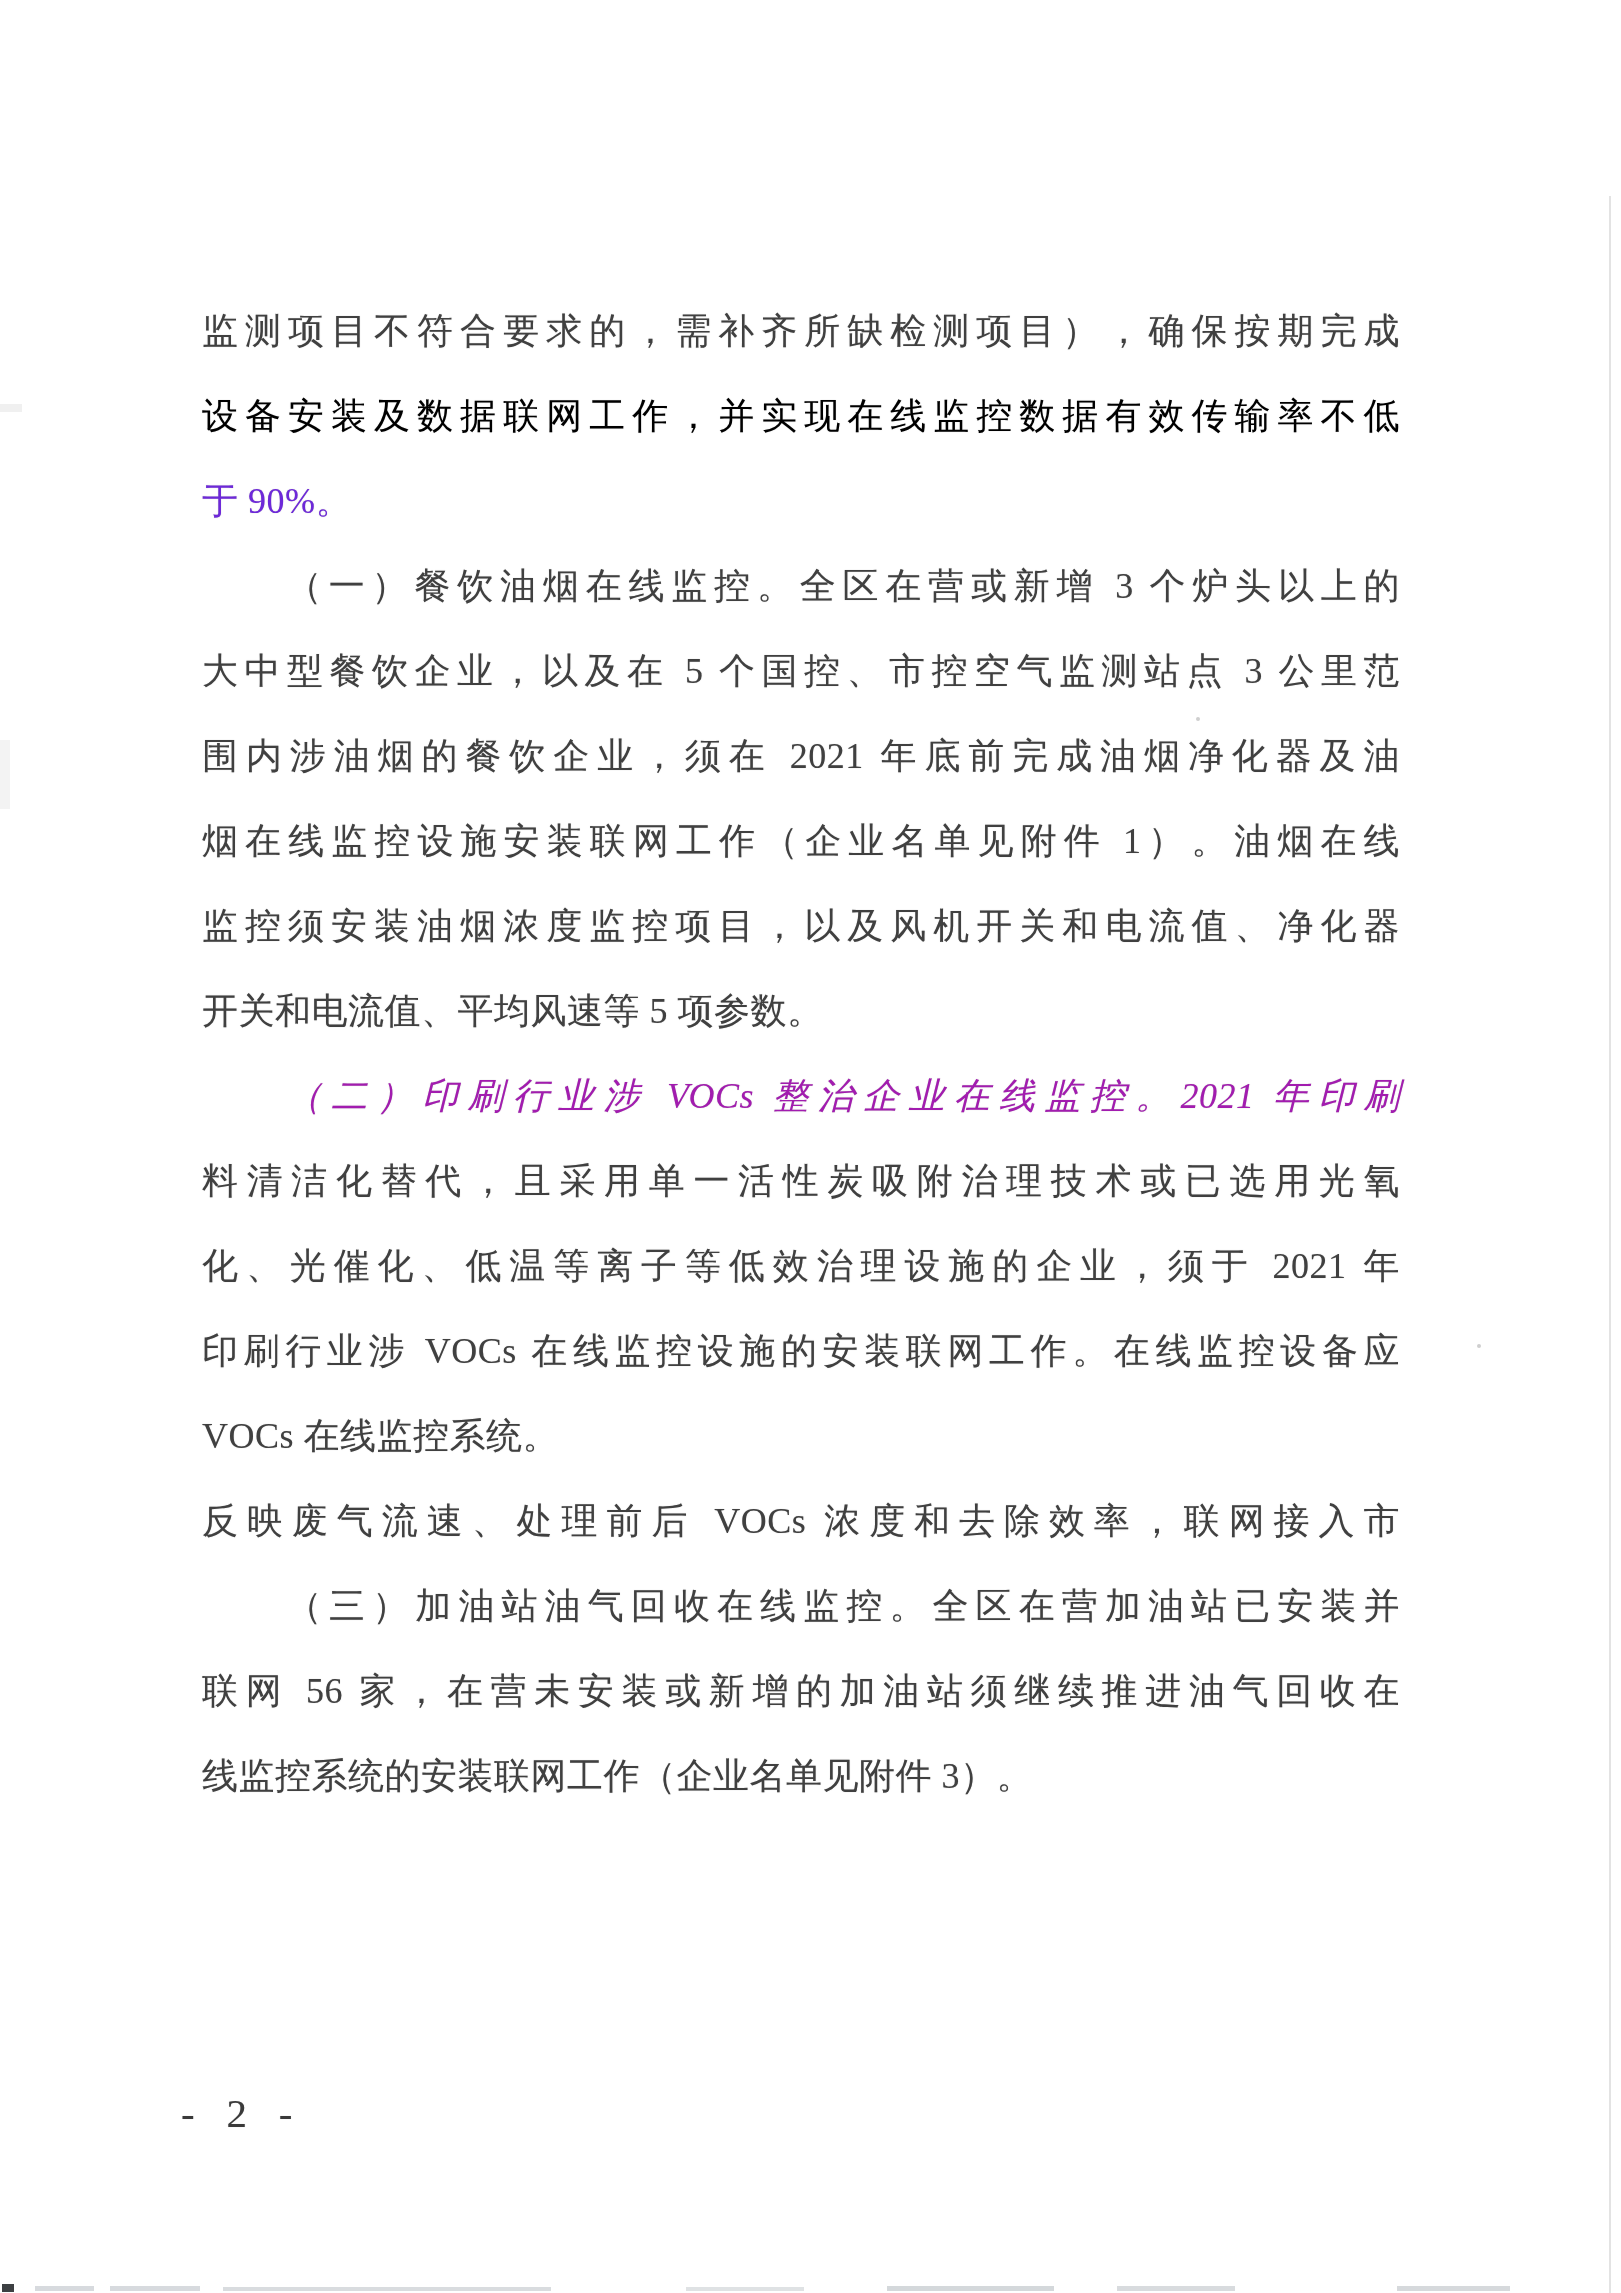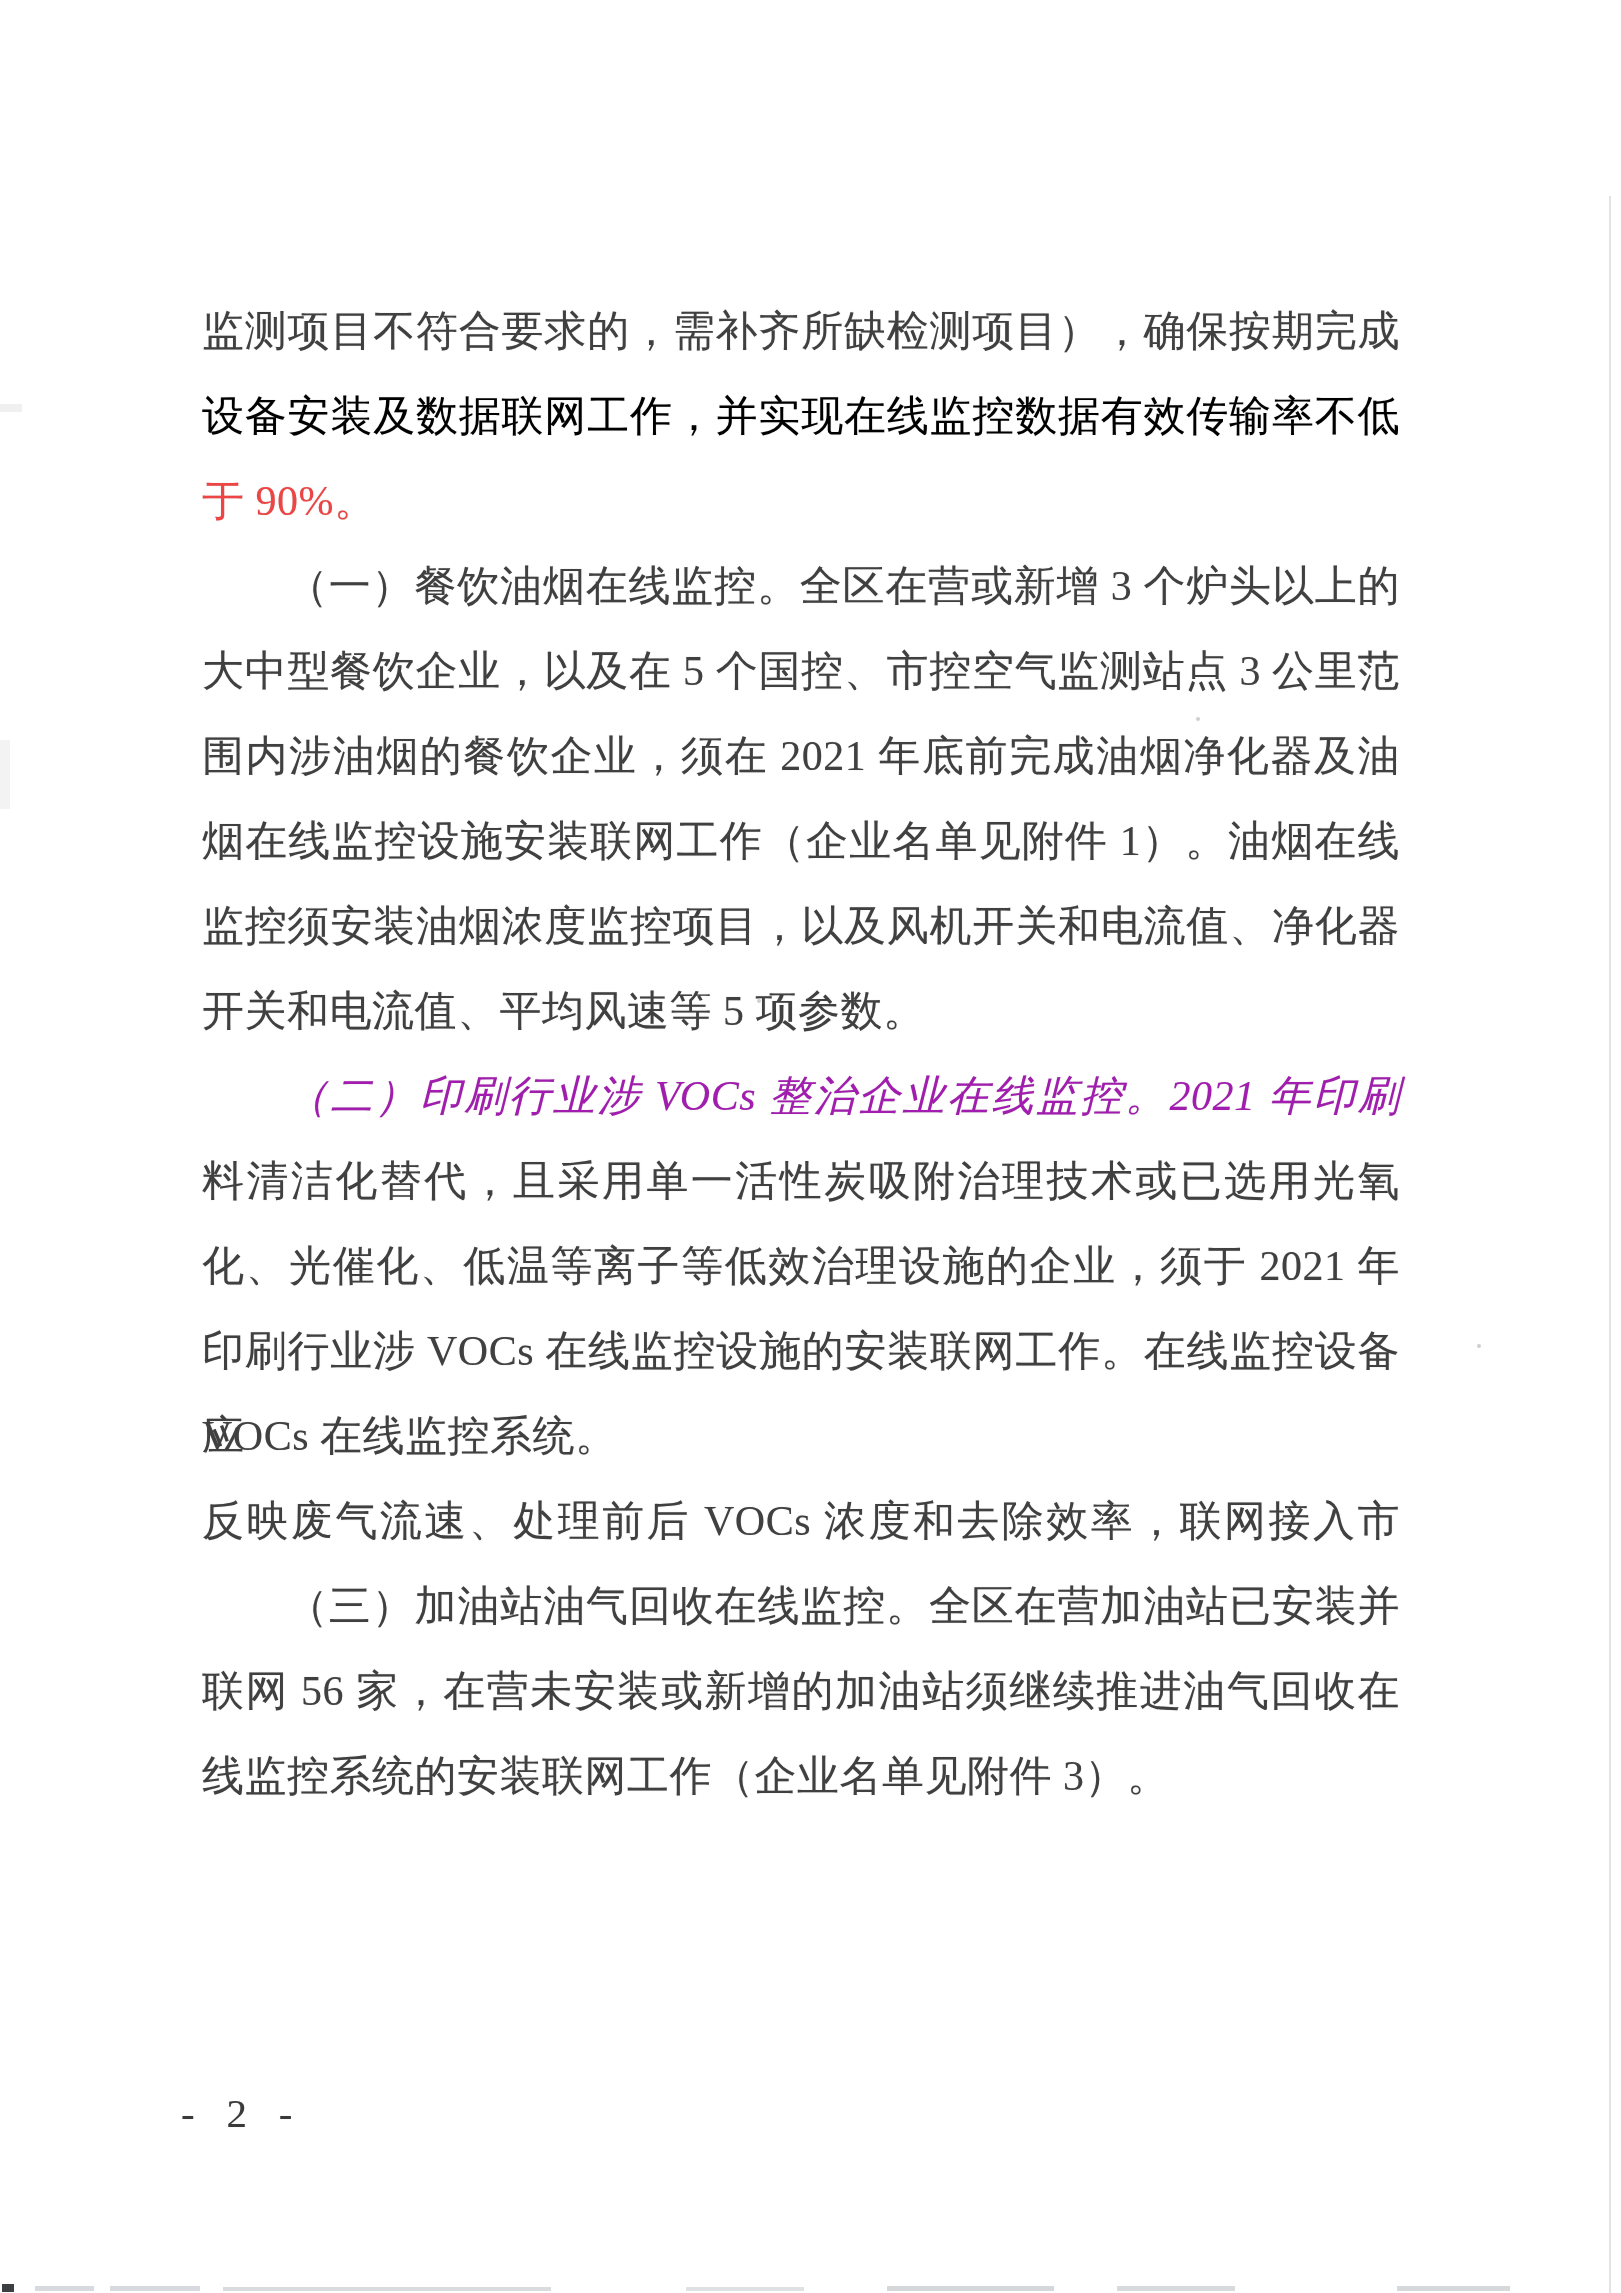--- a/index.html
+++ b/index.html
@@ -20,21 +20,21 @@
     width: 1621px; height: 2294px;
     background: #ffffff;
   }
   .text-block {
     position: absolute;
     left: 202px;
     top: 289px;
     width: 1198px;
   }
   .line {
-    font-size: 42px;
+    font-size: 36px;
     line-height: 85px;
     height: 85px;
     color: #404040;
     letter-spacing: 0.5px;
     text-align: justify;
     text-align-last: justify;
     white-space: normal;
     text-shadow: 0 0 1px rgba(80,80,80,0.35);
   }
   .line.para-end {
@@ -73,21 +73,21 @@
   .speck-3 { left: 1477px; top: 1344px; }
 </style>
 </head>
 <body style="background: rgb(255, 255, 255);">
 
 <div class="page">
 
   <div class="text-block">
     <div class="line" style="color: rgb(64, 64, 64);">监测项目不符合要求的，需补齐所缺检测项目），确保按期完成</div>
     <div class="line" style="color: #000000;">设备安装及数据联网工作，并实现在线监控数据有效传输率不低</div>
-    <div class="line para-end" style="color: #ef4444;">于 90%。</div>
+    <div class="line para-end" style="color: #6d28d9;">于 90%。</div>
     <div class="line indent" style="color: rgb(64, 64, 64);">（一）餐饮油烟在线监控。全区在营或新增 3 个炉头以上的</div>
     <div class="line" style="color: rgb(64, 64, 64);">大中型餐饮企业，以及在 5 个国控、市控空气监测站点 3 公里范</div>
     <div class="line" style="color: rgb(64, 64, 64);">围内涉油烟的餐饮企业，须在 2021 年底前完成油烟净化器及油</div>
     <div class="line" style="color: rgb(64, 64, 64);">烟在线监控设施安装联网工作（企业名单见附件 1）。油烟在线</div>
     <div class="line" style="color: rgb(64, 64, 64);">监控须安装油烟浓度监控项目，以及风机开关和电流值、净化器</div>
     <div class="line para-end" style="color: rgb(64, 64, 64);">开关和电流值、平均风速等 5 项参数。</div>
     <div class="line indent" style="color: #a21caf; font-style: italic;">（二）印刷行业涉 VOCs 整治企业在线监控。2021 年印刷</div>
     <div class="line" style="color: rgb(64, 64, 64);">料清洁化替代，且采用单一活性炭吸附治理技术或已选用光氧</div>
     <div class="line" style="color: rgb(64, 64, 64);">化、光催化、低温等离子等低效治理设施的企业，须于 2021 年</div>
     <div class="line" style="color: rgb(64, 64, 64);">印刷行业涉 VOCs 在线监控设施的安装联网工作。在线监控设备应</div>

